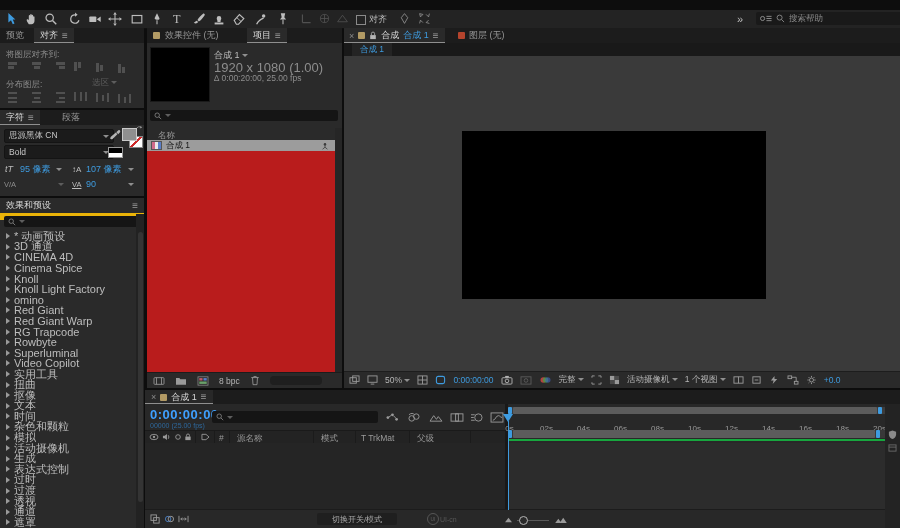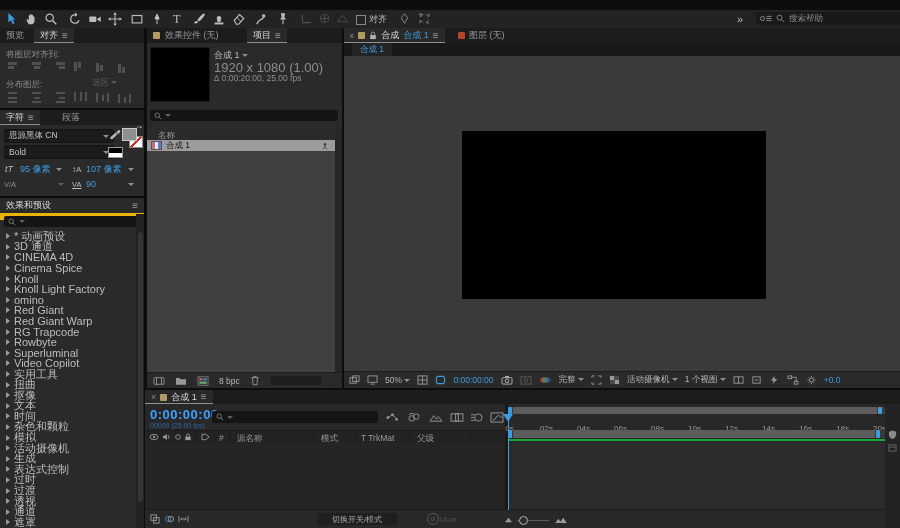--- a/index.html
+++ b/index.html
@@ -481,21 +481,21 @@
     <div class="searchbox" style="left:3px;top:82px;width:180px;height:11px;">
       <span class="icon">
         <svg width="8" height="8" viewBox="0 0 10 10">
             <circle cx="4" cy="4" r="2.8" fill="none" stroke="#8a8a8a"></circle>
             <path d="M6.2 6.2L9 9" stroke="#8a8a8a"></path>
           </svg>
         </span>
       <span class="chev" style="opacity:.6;"></span>
     </div>
 
-    <div class="abs" style="left:0;top:100px;width:188px;height:245px;background:#404040;text-decoration:underline;">
+    <div class="abs" style="left:0;top:100px;width:188px;height:245px;background:#b91c1c;text-decoration:underline;">
       <div class="abs" style="left:0;top:0;width:188px;height:12px;background:#2a2a2a;border-bottom:1px solid #191919;">
         <span class="hdr-cell" style="left:11px;top:1.5px;">名称</span>
       </div>
       <div class="abs" style="left:0;top:12px;right:0;">
 
           <div style="height:11px;background:#9c9c9c;display:flex;align-items:center;gap:4px;padding-left:4px;">
             <span class="icon" style="width:9px;height:7px;border:1px solid #555;background:linear-gradient(90deg,#d06a8a 33%,#e8e8e8 33%,#e8e8e8 66%,#5a7ec8 66%);"></span>
             <span style="font-size:8.5px;color:#161616;">合成 1</span>
             <span class="icon" style="margin-left:auto;margin-right:6px;">
               <svg width="8" height="8" viewBox="0 0 10 10">

